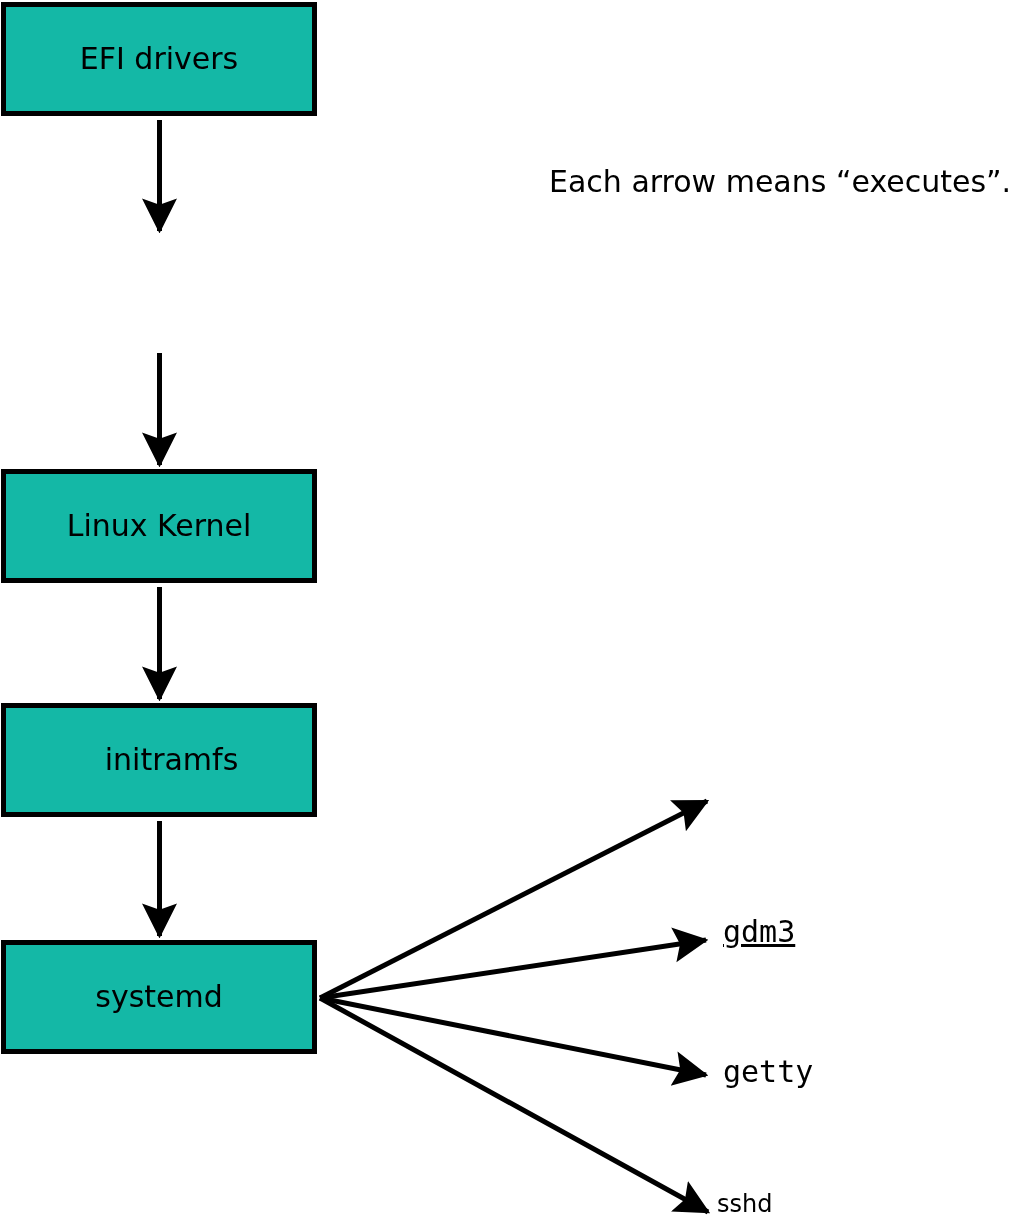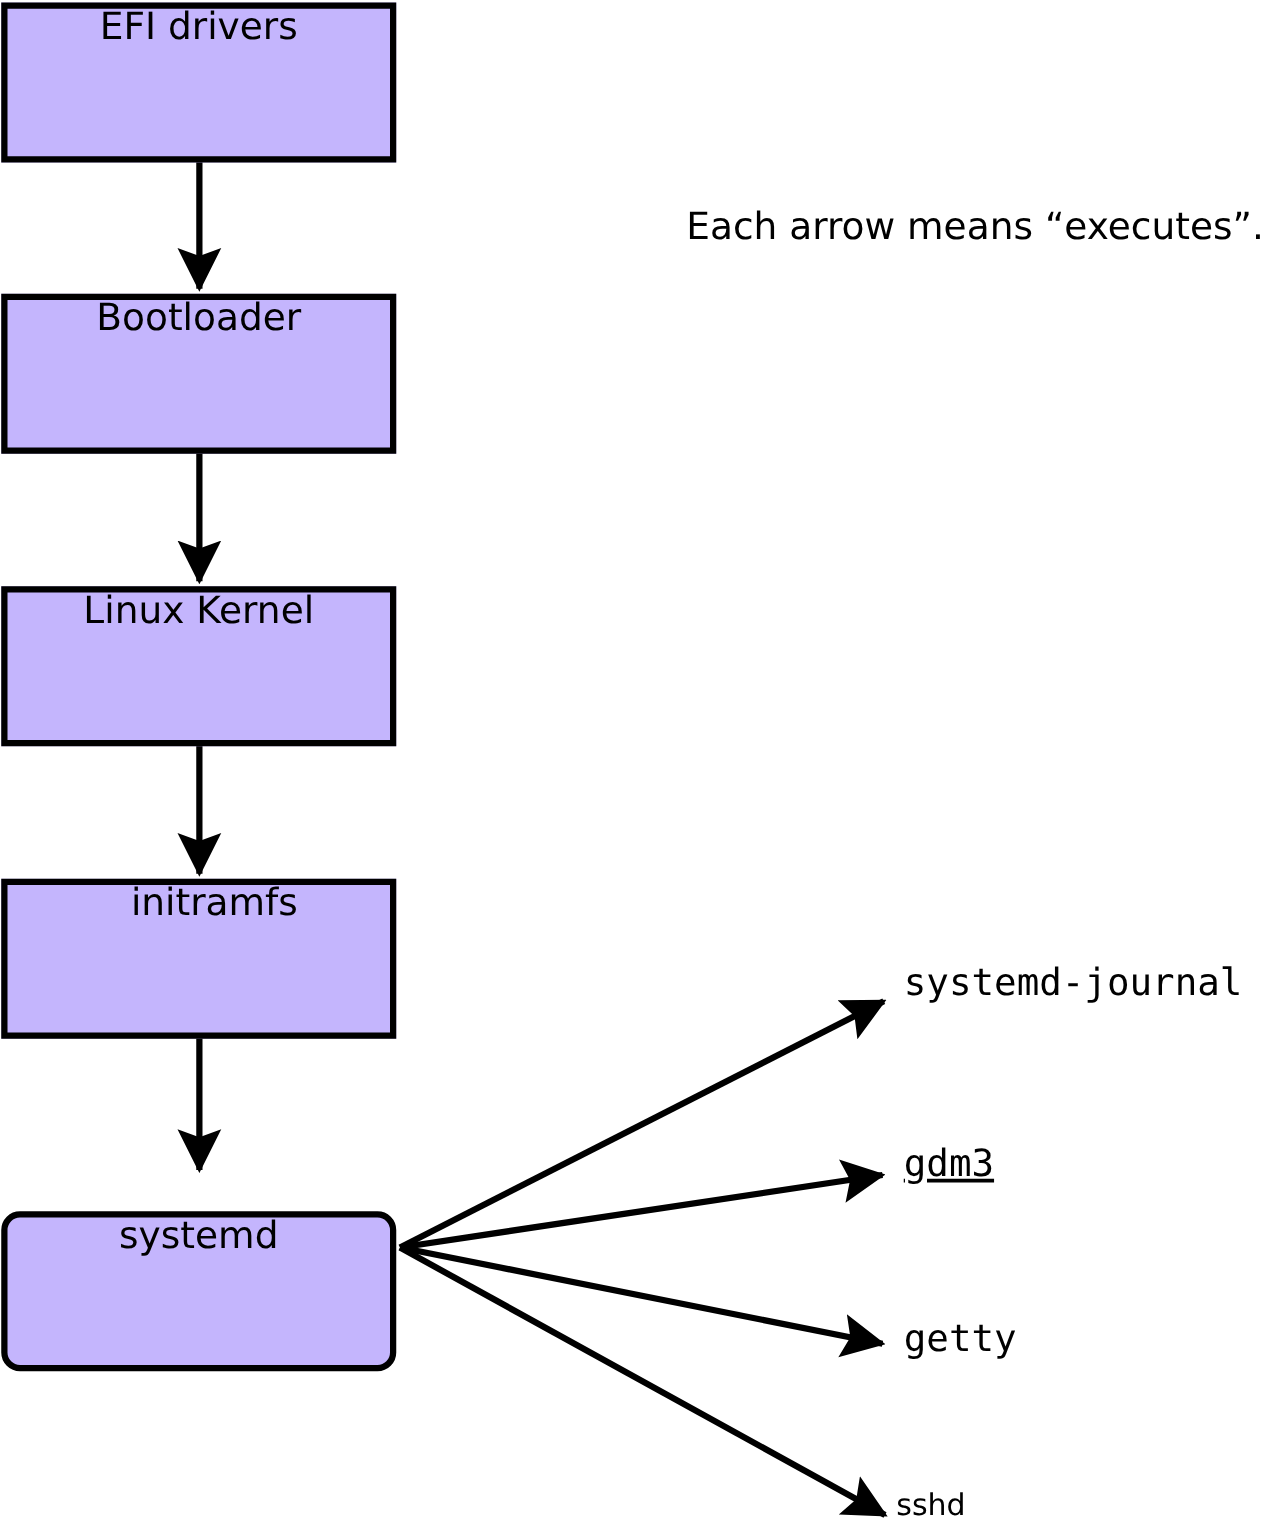--- a/index.html
+++ b/index.html
@@ -25,25 +25,26 @@
   }
   .arrow-line {
     stroke: #000000;
     stroke-width: 5;
     fill: none;
   }
   .node-box {
     position: absolute;
     left: 1px;
     width: 316px;
-    height: 128px;
+    height: 114px;
     box-sizing: border-box;
     border: 5px solid #000000;
-    background: #c4b5fd;
+    background: #14b8a6;
     display: flex;
+    align-items: center;
     justify-content: center;
   }
   .node-label {
     font-size: 30px;
     line-height: 1;
     white-space: nowrap;
   }
   .legend-note {
     position: absolute;
     left: 549px;
@@ -85,33 +86,29 @@
 
     <line class="arrow-line" x1="320" y1="998" x2="707" y2="801" marker-end="url(#arrowhead)"></line>
     <line class="arrow-line" x1="320" y1="998" x2="706" y2="940" marker-end="url(#arrowhead)"></line>
     <line class="arrow-line" x1="320" y1="998" x2="706" y2="1075" marker-end="url(#arrowhead)"></line>
     <line class="arrow-line" x1="320" y1="998" x2="708" y2="1212" marker-end="url(#arrowhead)"></line>
   </svg>
 
   <div class="node-box" style="top:2px;">
     <span class="node-label">EFI drivers</span>
   </div>
-  <div class="node-box" style="top:235px;">
-    <span class="node-label">Bootloader</span>
-  </div>
   <div class="node-box" style="top:469px;">
     <span class="node-label">Linux Kernel</span>
   </div>
   <div class="node-box" style="top:703px;padding-left:25px;">
     <span class="node-label">initramfs</span>
   </div>
-  <div class="node-box" style="top:969px;border-radius:15px;">
+  <div class="node-box" style="top:940px;">
     <span class="node-label">systemd</span>
   </div>
 
   <div class="legend-note">Each arrow means “executes”.</div>
 
-  <div class="spawn-label mono" style="left:723px; top:772px;">systemd-journal</div>
   <div class="spawn-label mono" style="left:723px; top:917px;text-decoration:underline;">gdm3</div>
   <div class="spawn-label mono" style="left:723px; top:1057px;">getty</div>
   <div class="spawn-label sans" style="left:717px; top:1192px;">sshd</div>
 
 </div>
 
 </body></html>

